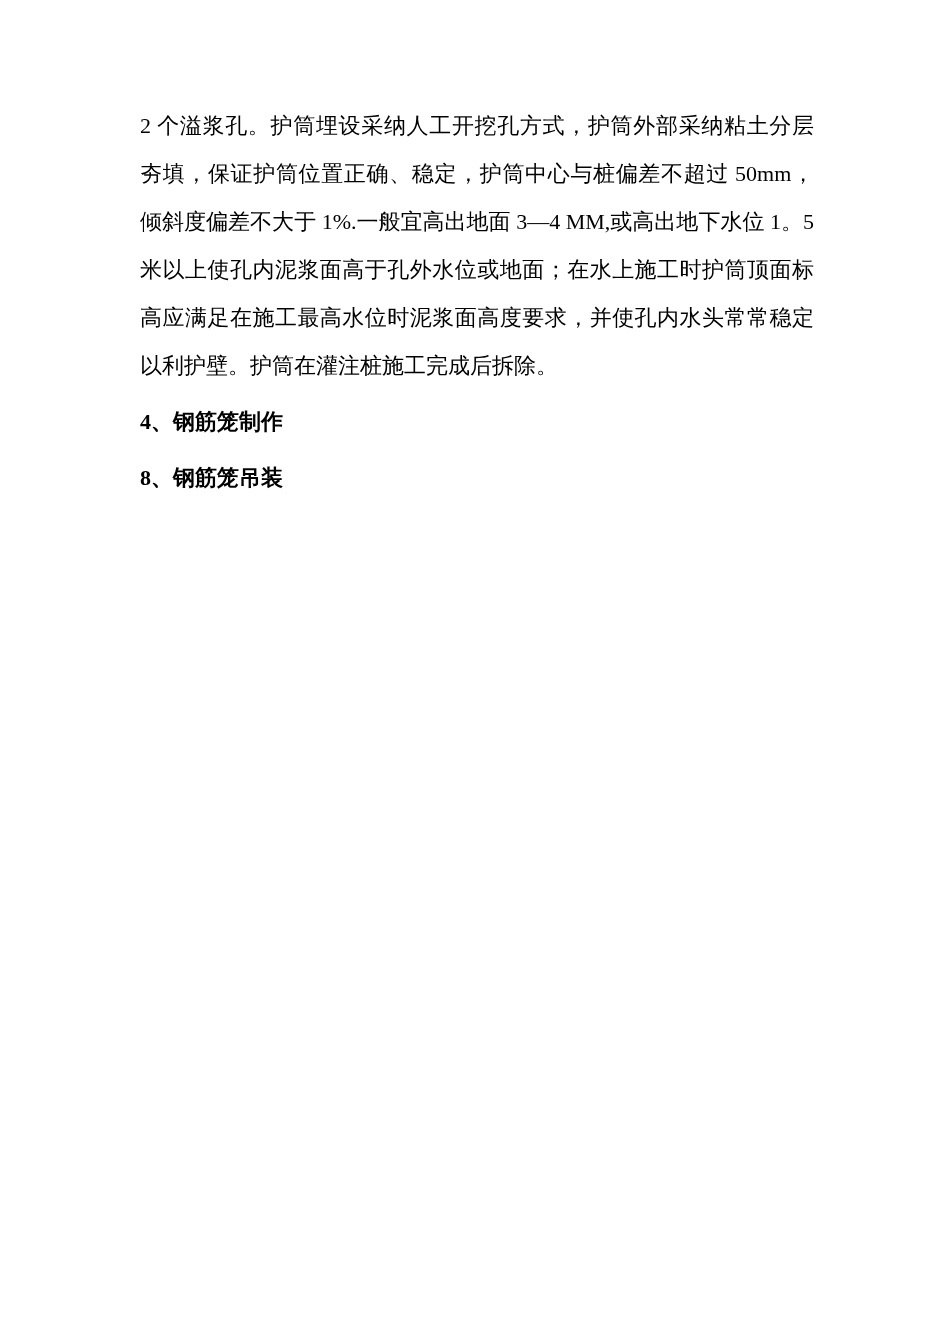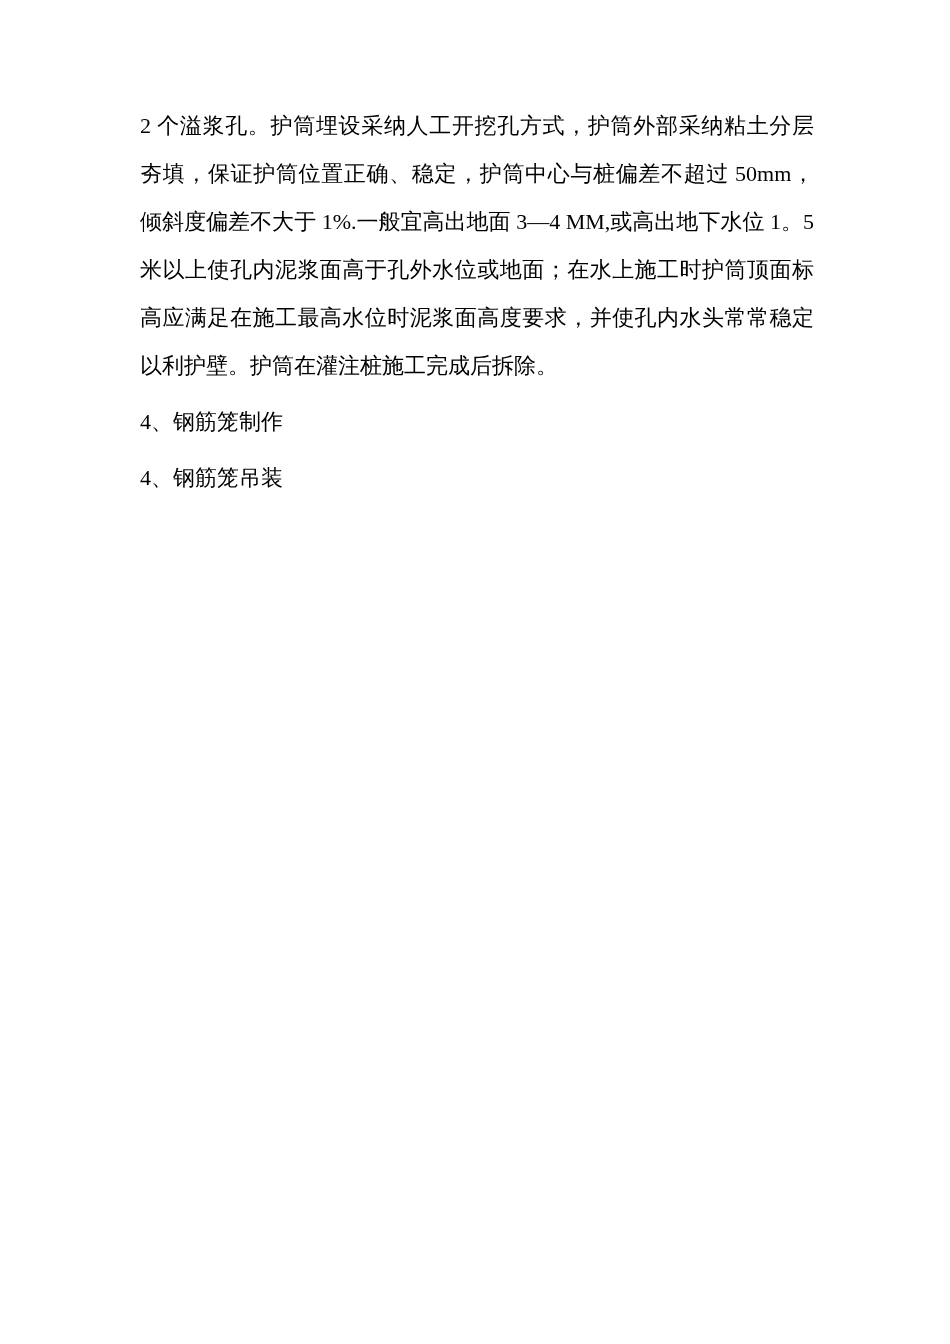--- a/index.html
+++ b/index.html
@@ -28,31 +28,31 @@
     text-align: justify;
     text-justify: inter-ideograph;
     word-break: break-all;
   }
   .para.indent {
     text-indent: 2em;
   }
   .heading {
     margin: 8px 0 0 0;
     font-size: 22px;
-    font-weight: normal;
+    font-weight: bold;
     line-height: 48px;
     text-align: left;
   }
 </style>
 </head>
 <body>
 
 <div class="page">
 
   <p class="para">2 个溢浆孔。护筒埋设采纳人工开挖孔方式，护筒外部采纳粘土分层夯填，保证护筒位置正确、稳定，护筒中心与桩偏差不超过 50mm，倾斜度偏差不大于 1%.一般宜高出地面 3—4 MM,或高出地下水位 1。5 米以上使孔内泥浆面高于孔外水位或地面；在水上施工时护筒顶面标高应满足在施工最高水位时泥浆面高度要求，并使孔内水头常常稳定以利护壁。护筒在灌注桩施工完成后拆除。</p>
 
   <h2 class="heading">4、钢筋笼制作</h2>
 
 
-  <h2 class="heading">4、钢筋笼吊装</h2>
+  <h2 class="heading">8、钢筋笼吊装</h2>
 
 
 </div>
 
 </body></html>

